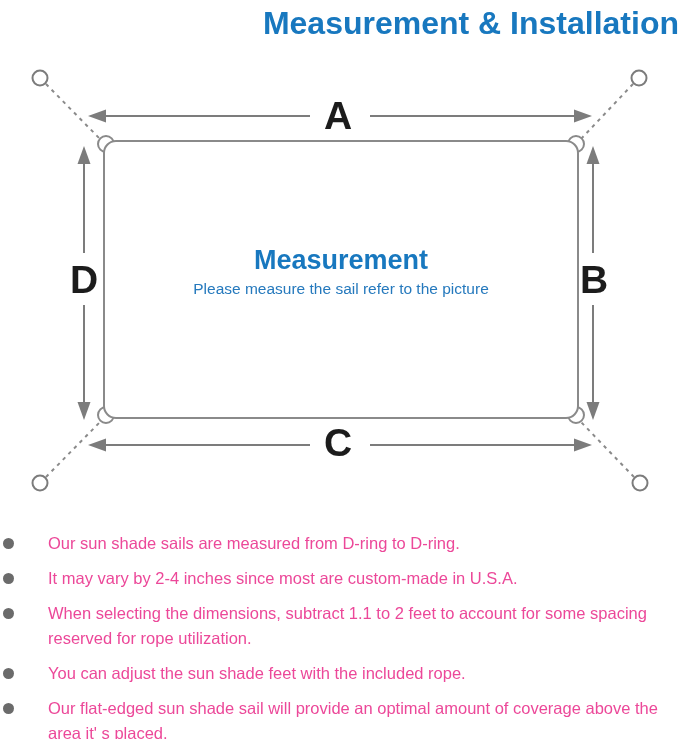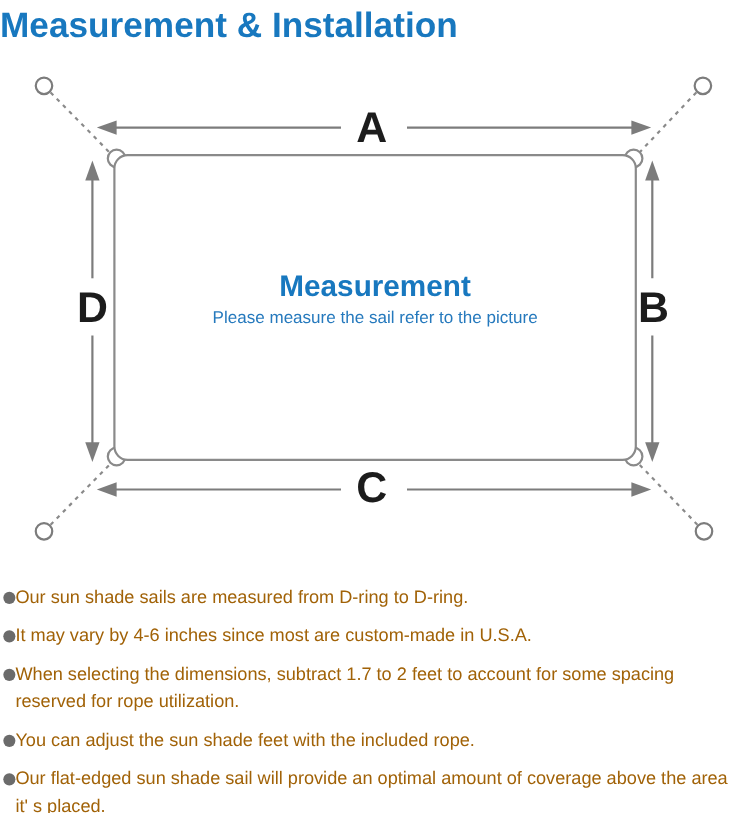--- a/index.html
+++ b/index.html
@@ -9,21 +9,21 @@
     width: 679px;
     height: 739px;
     overflow: hidden;
     font-family: "Liberation Sans", sans-serif;
   }
   .page-title {
     margin: 0;
     height: 53px;
     padding-top: 2px;
     line-height: 42px;
-    text-align: left;
+    text-align: right;
     font-size: 32px;
     font-weight: bold;
     color: #1878bf;
   }
   .diagram-wrap {
     width: 679px;
     height: 470px;
   }
   .diagram-wrap svg { display: block; }
   .dim-label {
@@ -43,25 +43,25 @@
     font-size: 15.5px;
     fill: #2579bd;
   }
   .notes-list {
     margin: 6px 0 0 0;
     padding: 0 9px 0 0;
     list-style: none;
   }
   .notes-list li {
     position: relative;
-    padding-left: 14px;
+    padding-left: 48px;
     margin-bottom: 10px;
     font-size: 16.5px;
     line-height: 25px;
-    color: #a16207;
+    color: #ec4899;
   }
   .bullet-dot {
     position: absolute;
     left: 3px;
     top: 7px;
     width: 11px;
     height: 11px;
     border-radius: 50%;
     background: #6b6b6b;
   }
@@ -121,25 +121,25 @@
   </svg>
 </div>
 
 <ul class="notes-list">
   <li>
     <span class="bullet-dot"></span>
     <span>Our sun shade sails are measured from D-ring to D-ring.</span>
   </li>
   <li>
     <span class="bullet-dot"></span>
-    <span>It may vary by 4-6 inches since most are custom-made in U.S.A.</span>
+    <span>It may vary by 2-4 inches since most are custom-made in U.S.A.</span>
   </li>
   <li>
     <span class="bullet-dot"></span>
-    <span>When selecting the dimensions, subtract 1.7 to 2 feet to account for some spacing reserved for rope utilization.</span>
+    <span>When selecting the dimensions, subtract 1.1 to 2 feet to account for some spacing reserved for rope utilization.</span>
   </li>
   <li>
     <span class="bullet-dot"></span>
     <span>You can adjust the sun shade feet with the included rope.</span>
   </li>
   <li>
     <span class="bullet-dot"></span>
     <span>Our flat-edged sun shade sail will provide an optimal amount of coverage above the area it' s placed.</span>
   </li>
 </ul>

